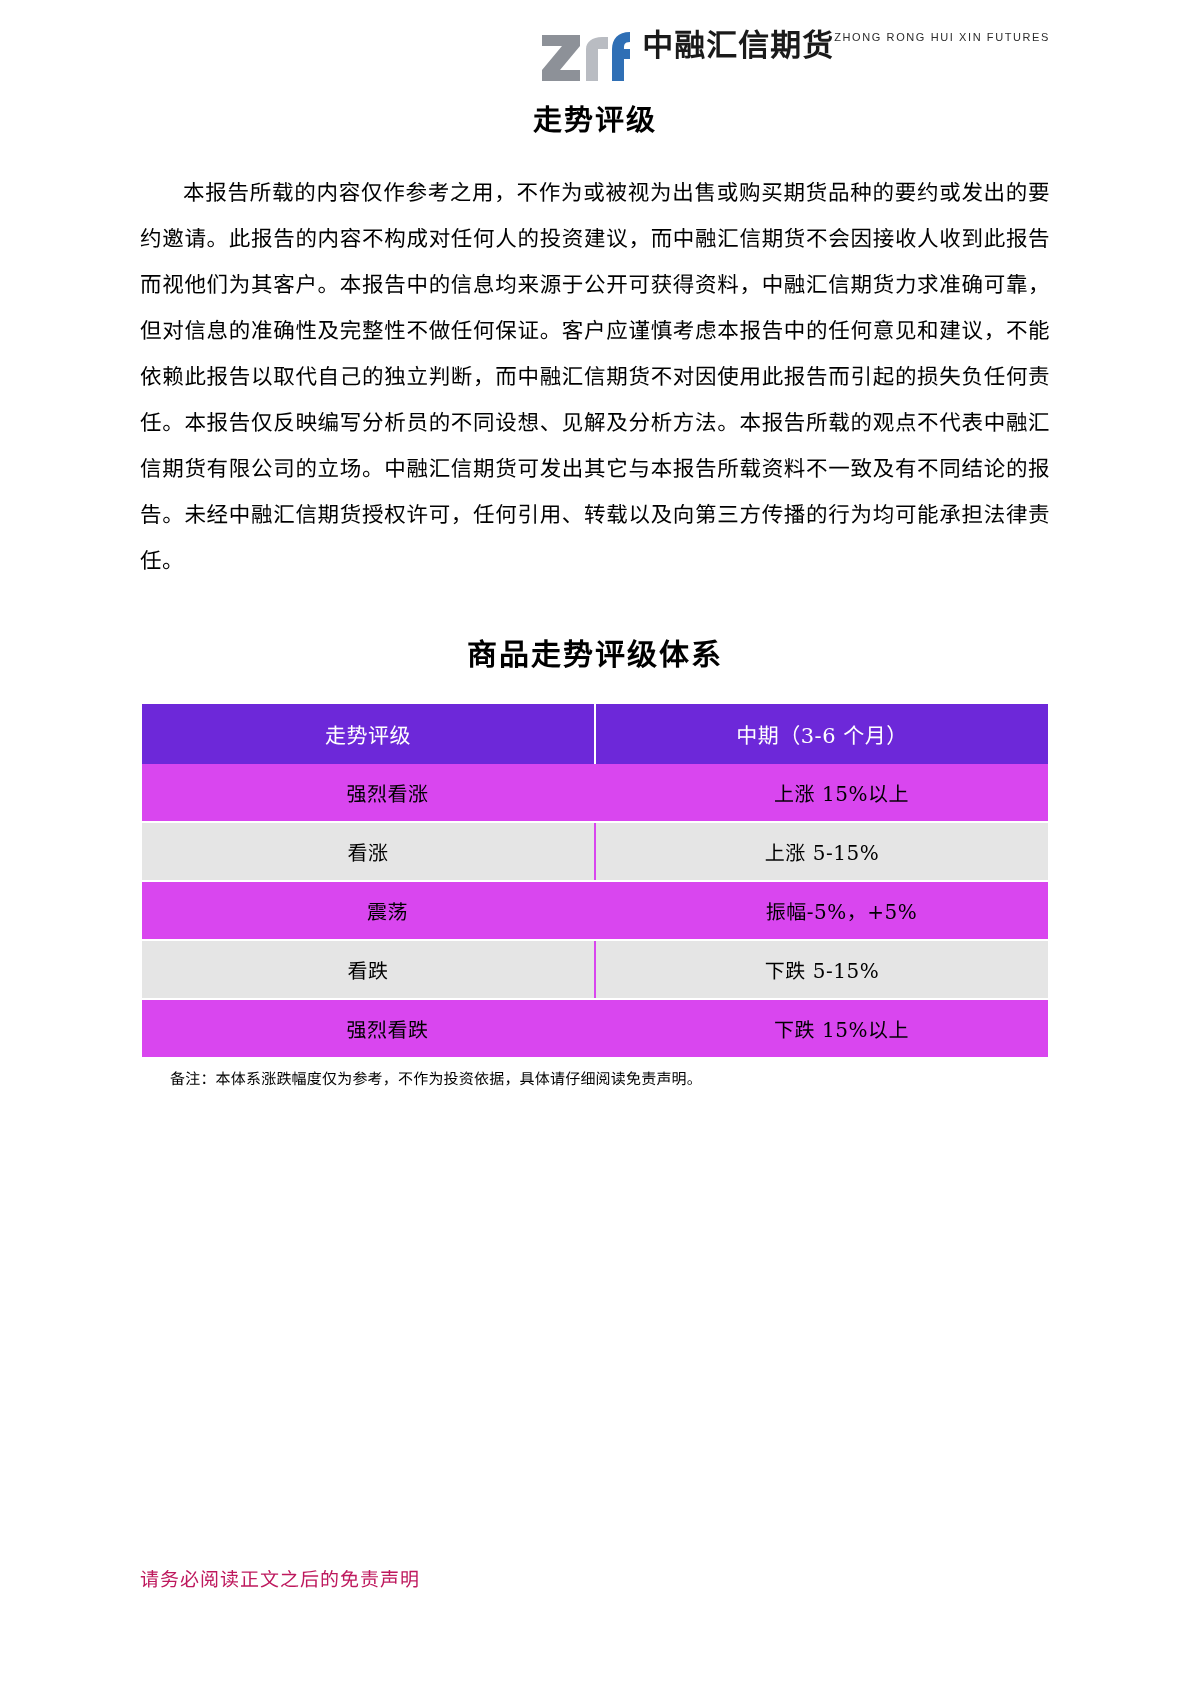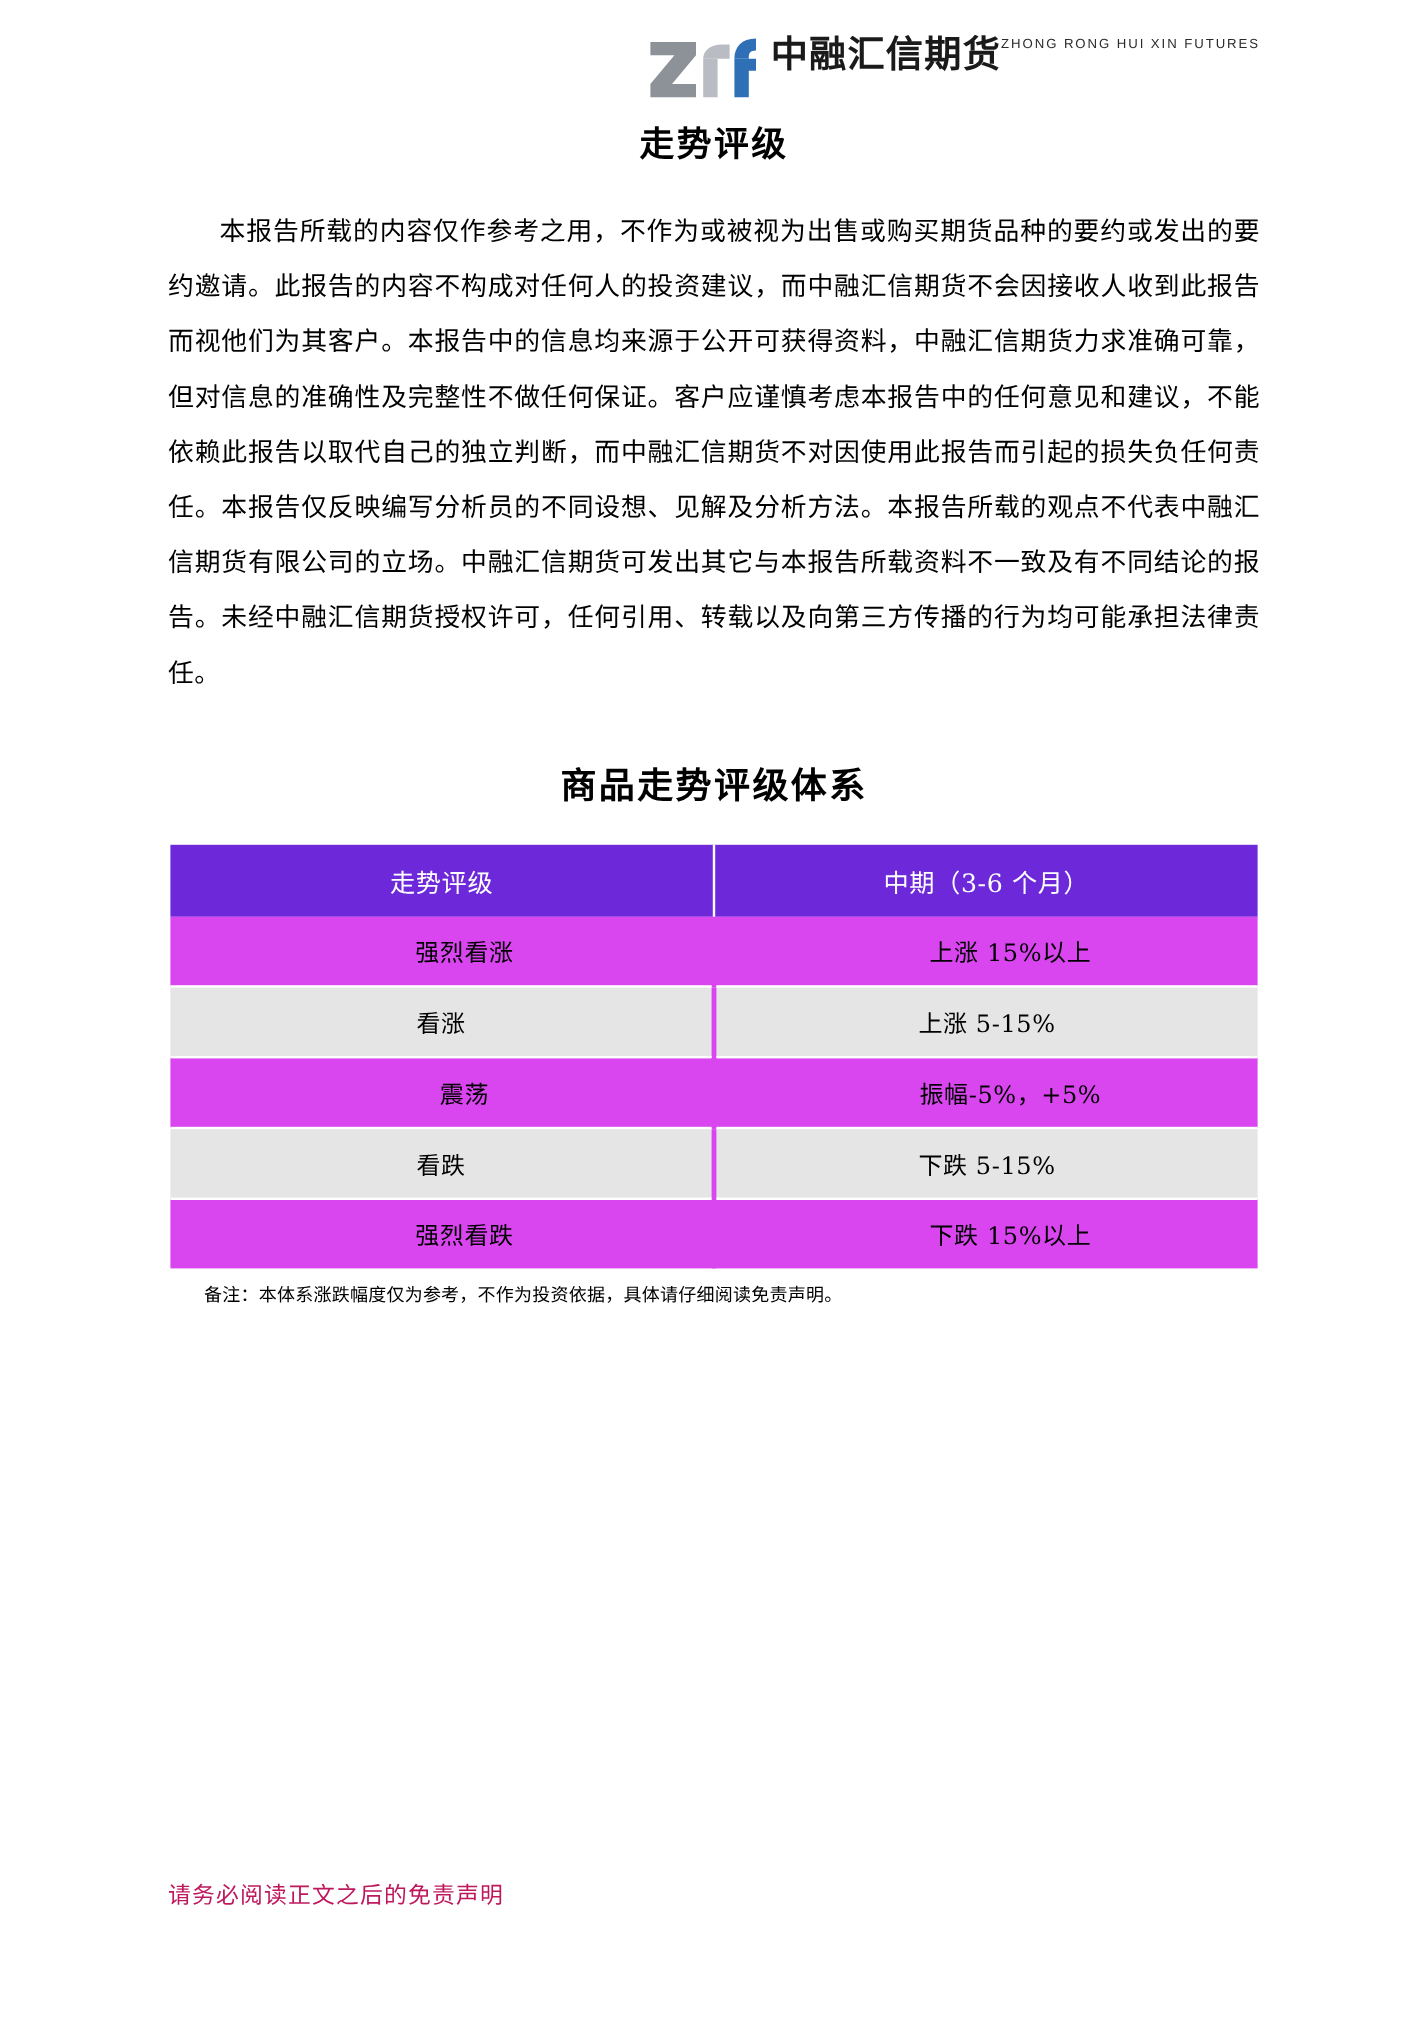--- a/index.html
+++ b/index.html
@@ -119,21 +119,21 @@
     color: #ffffff;
     font-weight: normal;
     height: 58px;
     font-size: 21px;
   }
   .rating-table thead th.col-sep {
     border-left: 2px solid #ffffff;
     margin-top: 24px;
   }
   .rating-table tbody td.col-sep {
-    border-left: 4px solid #d946ef;
+    border-left: 2px solid #d946ef;
   }
   .rating-table tbody tr.row-odd td {
     background: #d946ef;
     padding-left: 40px;
   }
   .rating-table tbody tr.row-even td {
     background: #e5e5e5;
   }
   .rating-table tbody tr td {
     border-bottom: 2px solid #ffffff;

